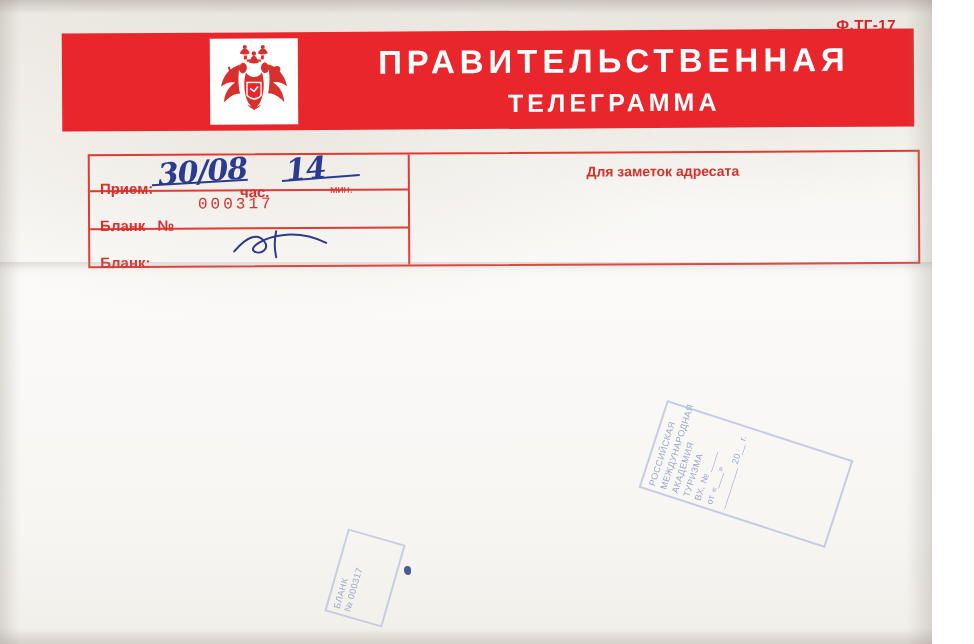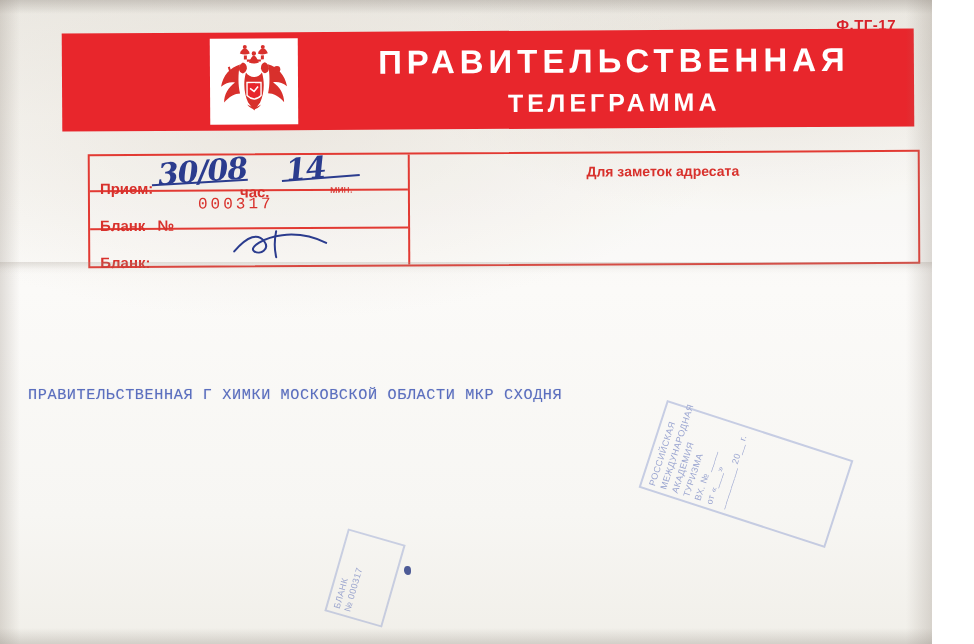--- a/index.html
+++ b/index.html
@@ -391,21 +391,20 @@
 
     <div class="lbl-notes">Для заметок адресата</div>
   </div>
 
   <div class="fold-shadow"></div>
 
   <div class="tg-body">
 
 
     <div class="tg-block">
-      <span class="tg-line">ПРАВИТЕЛЬСТВЕННАЯ Г ХИМКИ МОСКОВСКОЙ ОБЛАСТИ МКР СХОДНЯ</span>
       
     </div>
 
     
 
     
 
     
 
   </div>

